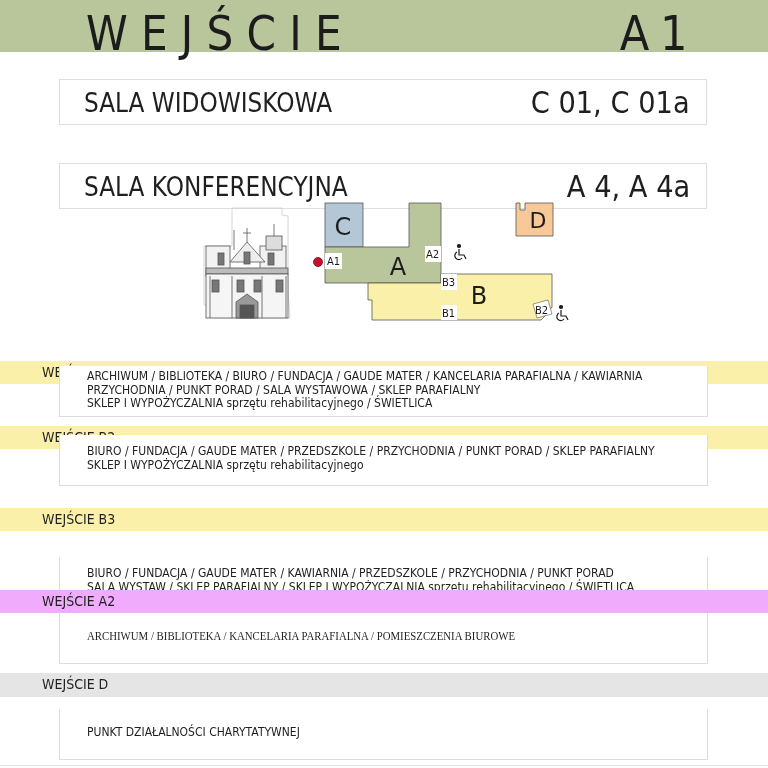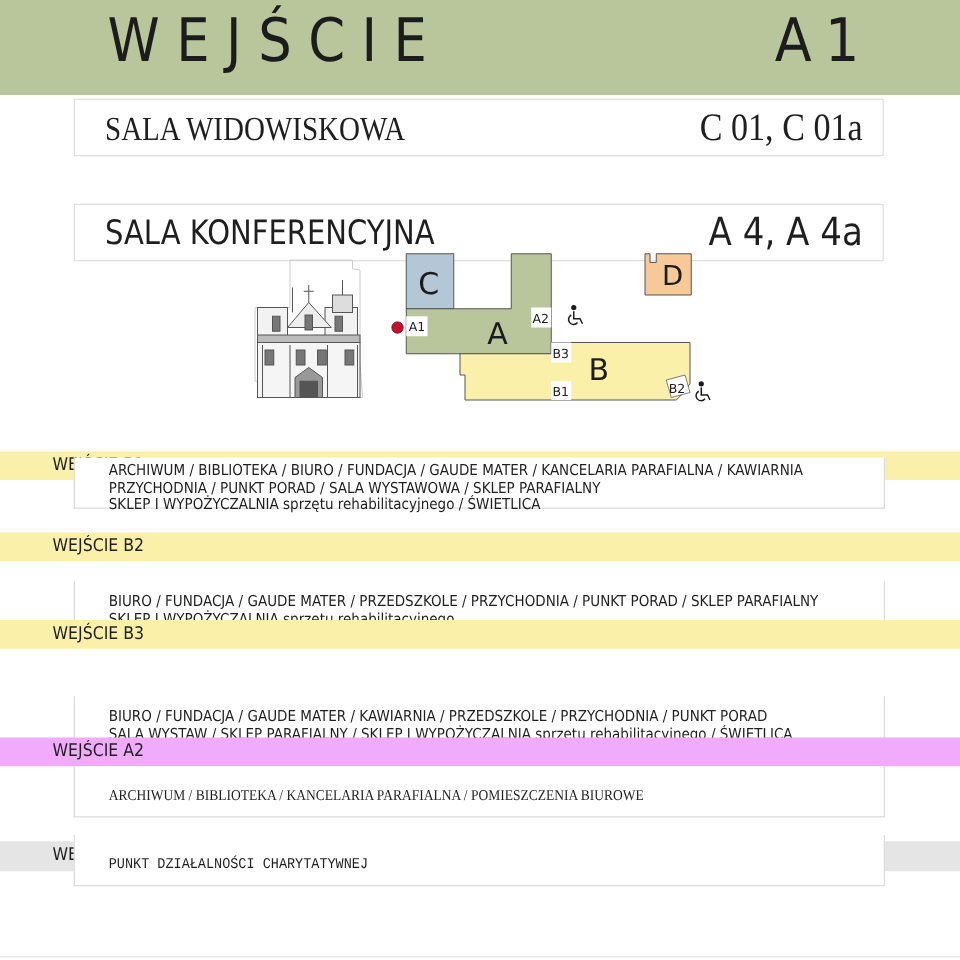--- a/index.html
+++ b/index.html
@@ -1,21 +1,21 @@
 <!DOCTYPE html>
 <html><head>
 <meta charset="utf-8">
 <style>
   html, body { margin:0; padding:0; }
   body {
     width:768px; height:768px; overflow:hidden; background:#ffffff;
     font-family:"DejaVu Sans", sans-serif; color:#1f1f1f; position:relative;
   }
   .header {
-    position:absolute; left:0; top:0; width:768px; height:76px;
+    position:absolute; left:0; top:0; width:768px; height:52px;
     background:#b9c69b;
   }
   .header .title {
     position:absolute; left:86px; top:2px; font-size:48px; letter-spacing:15px;
     font-family:"DejaVu Sans", sans-serif; font-weight:normal; line-height:62px; color:#1c1c1c;
     transform:scaleX(0.88); transform-origin:left center;
   }
   .header .code {
     position:absolute; right:70px; top:2px; font-size:48px; letter-spacing:12px;
     line-height:62px; color:#1c1c1c; transform:scaleX(0.9); transform-origin:right center;
@@ -34,41 +34,41 @@
   }
   .map { position:absolute; left:0; top:195px; width:768px; height:135px; }
   .band {
     position:absolute; left:0; width:768px; height:23px;
   }
   .band .label {
     position:absolute; left:42px; top:3px; font-size:14px; line-height:17px;
     transform:scaleX(0.9); transform-origin:left center; white-space:nowrap;
   }
   .box {
-    position:absolute; left:59px; width:649px; height:41px;
+    position:absolute; left:59px; width:649px; height:51px;
     border:1px solid #dcdcdc; border-top:none; box-sizing:border-box; background:#fff;
   }
   .box .lines {
     position:absolute; left:27px; top:4px; font-size:12px; line-height:13.5px;
     transform:scaleX(0.9); transform-origin:left top; white-space:nowrap;
   }
   .box .lines.two { top:10px; }
   .box .lines.one { top:17px; }
   .box .lines div { display:block; }
   .bottom-line { position:absolute; left:0; top:765px; width:768px; height:1px; background:#e4e4e4; }
 </style>
 </head>
 <body>
 
 <div class="header">
   <div class="title">WEJŚCIE</div>
   <div class="code">A1</div>
 </div>
 
-<div class="room-row" style="top:79px;font-family:Liberation Serif, serif;">
+<div class="room-row" style="top:79px;">
   <span class="name">SALA WIDOWISKOWA</span>
   <span class="num">C 01, C 01a</span>
 </div>
 <div class="room-row" style="top:135px;margin-top:28px;">
   <span class="name">SALA KONFERENCYJNA</span>
   <span class="num">A 4, A 4a</span>
 </div>
 
 <div class="map">
   <svg width="768" height="135" viewBox="0 195 768 135" xmlns="http://www.w3.org/2000/svg" font-family="DejaVu Sans, sans-serif">
@@ -163,28 +163,28 @@
   <div class="lines">
     <div>ARCHIWUM / BIBLIOTEKA / BIURO / FUNDACJA / GAUDE MATER / KANCELARIA PARAFIALNA / KAWIARNIA</div>
     <div>PRZYCHODNIA / PUNKT PORAD / SALA WYSTAWOWA / SKLEP PARAFIALNY</div>
     <div>SKLEP I WYPOŻYCZALNIA sprzętu rehabilitacyjnego / ŚWIETLICA</div>
   </div>
 </div>
 
 <div class="band" style="top:426px; background:#fbf0a9;">
   <span class="label">WEJŚCIE B2</span>
 </div>
-<div class="box" style="top:465px;">
+<div class="box" style="top:435px;">
   <div class="lines two">
     <div>BIURO / FUNDACJA / GAUDE MATER / PRZEDSZKOLE / PRZYCHODNIA / PUNKT PORAD / SKLEP PARAFIALNY</div>
     <div>SKLEP I WYPOŻYCZALNIA sprzętu rehabilitacyjnego</div>
   </div>
 </div>
 
-<div class="band" style="top:496px; background:#fbf0a9;">
+<div class="band" style="top:508px; background:#fbf0a9;">
   <span class="label">WEJŚCIE B3</span>
 </div>
 <div class="box" style="top:531px;margin-top:26px;">
   <div class="lines two">
     <div>BIURO / FUNDACJA / GAUDE MATER / KAWIARNIA / PRZEDSZKOLE / PRZYCHODNIA / PUNKT PORAD</div>
     <div>SALA WYSTAW / SKLEP PARAFIALNY / SKLEP I WYPOŻYCZALNIA sprzętu rehabilitacyjnego / ŚWIETLICA</div>
   </div>
 </div>
 
 <div class="band" style="top:590px; background:#f0abfc;">
@@ -192,19 +192,19 @@
 </div>
 <div class="box" style="top:613px;font-family:Liberation Serif, serif;">
   <div class="lines one">
     <div>ARCHIWUM / BIBLIOTEKA / KANCELARIA PARAFIALNA / POMIESZCZENIA BIUROWE</div>
   </div>
 </div>
 
 <div class="band" style="top:673px; height:24px; background:#e5e5e5;padding-left:34px;">
   <span class="label">WEJŚCIE D</span>
 </div>
-<div class="box" style="top:668px;font-family:Liberation Mono, monospace;">
+<div class="box" style="top:709px;">
   <div class="lines one">
     <div>PUNKT DZIAŁALNOŚCI CHARYTATYWNEJ</div>
   </div>
 </div>
 
 <div class="bottom-line"></div>
 
 </body></html>

